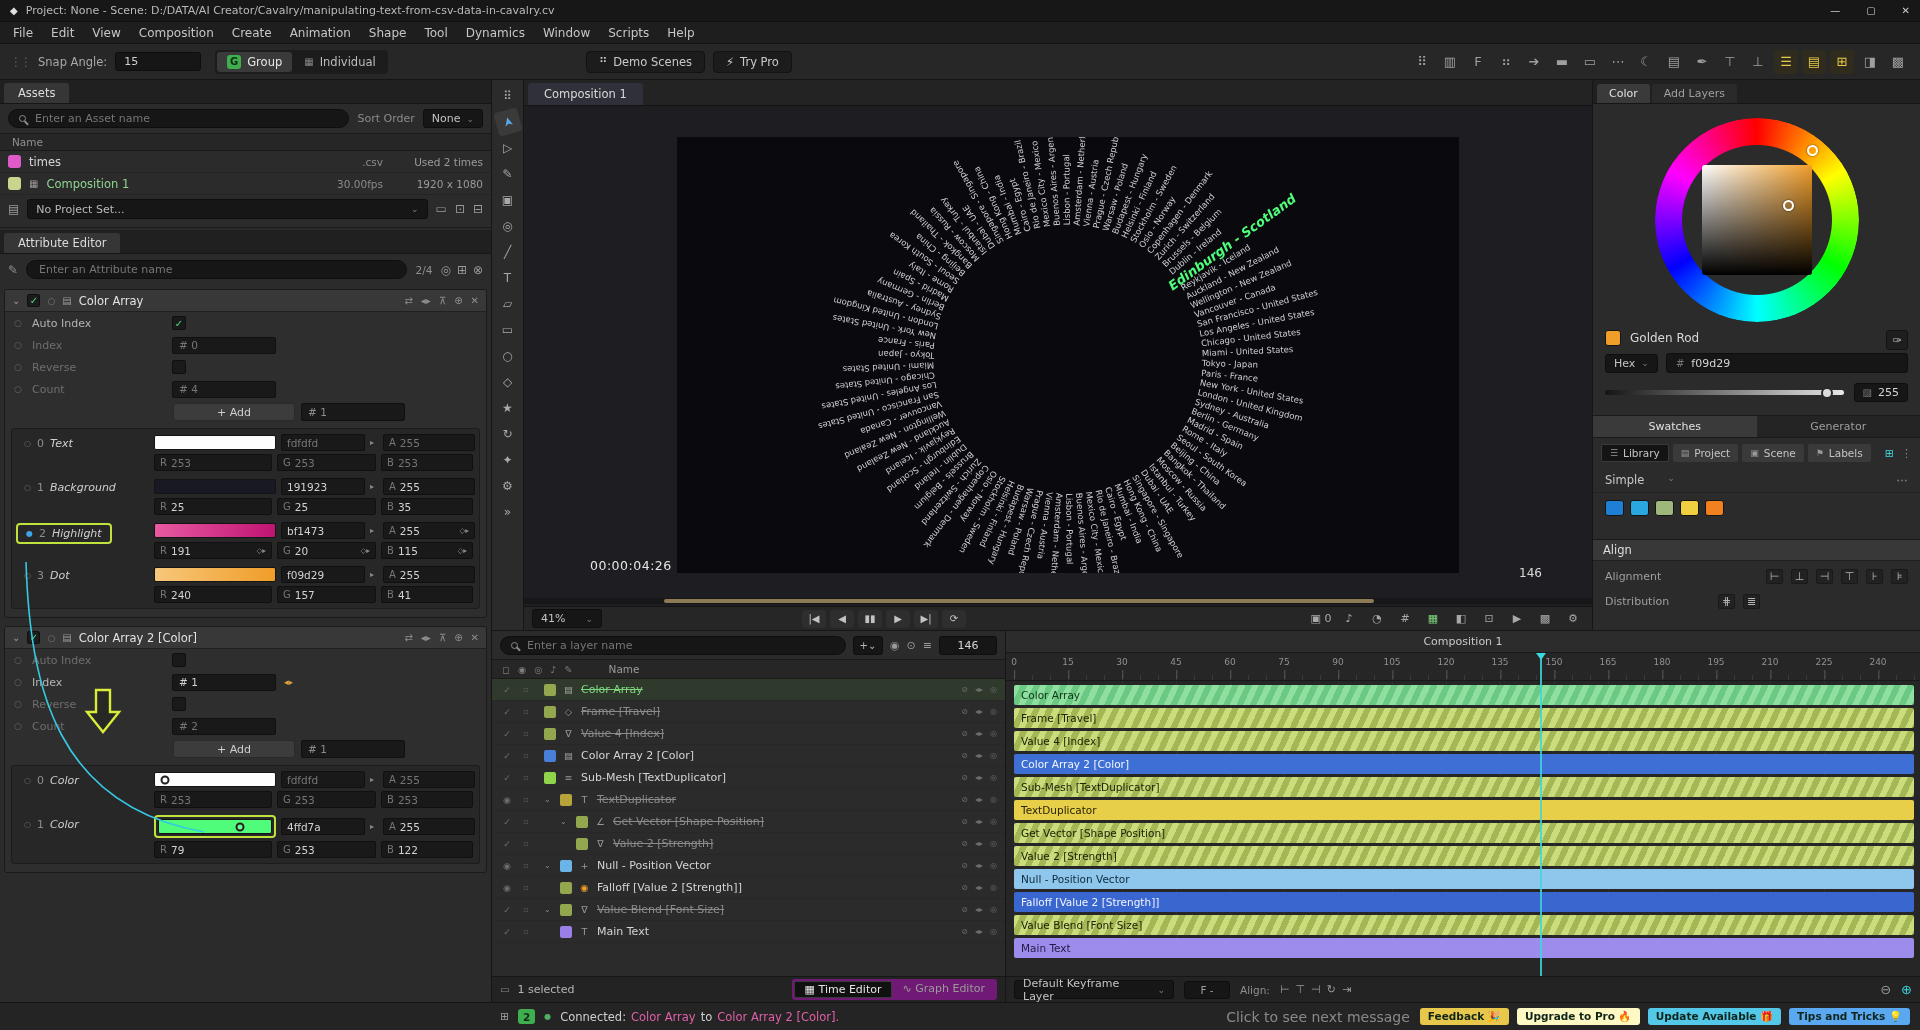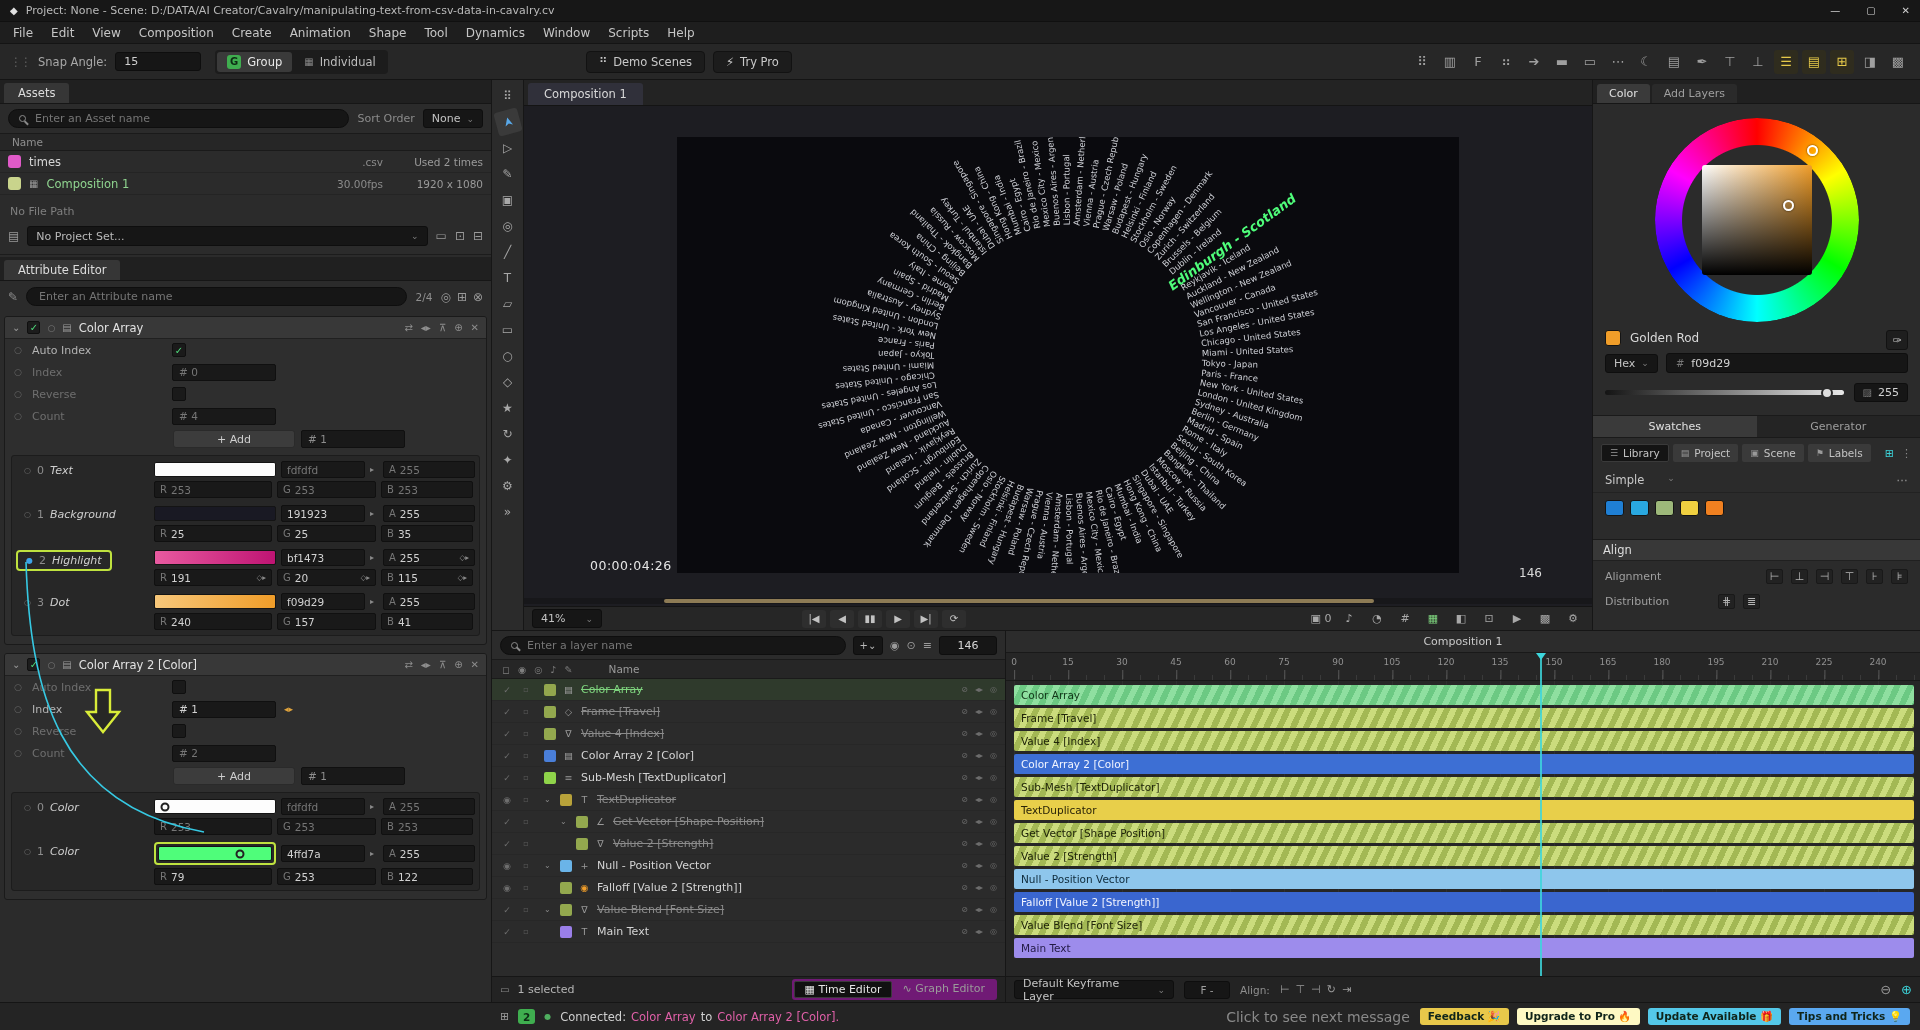--- a/index.html
+++ b/index.html
@@ -329,21 +329,20 @@
           <span class="asset-col2">Used 2 times</span>
         </div>
         <div class="asset-row">
           <span class="asset-chip" style="background: rgb(201, 212, 140);"></span>
           <span class="asset-icon">▦</span>
           <span class="asset-name" style="color: rgb(143, 212, 143);">Composition 1</span>
           <span class="asset-col1">30.00fps</span>
           <span class="asset-col2">1920 x 1080</span>
         </div>
       </div>
-    <div class="no-file">No File Path</div>
     <div class="project-row">
       <span class="proj-icon">▤</span>
       <span class="proj-select">
           <span>No Project Set...</span>
           <span class="chev">⌄</span>
         </span>
       <span class="proj-icons">
         <span>▭</span>
         <span>⊡</span>
         <span>⊟</span>

